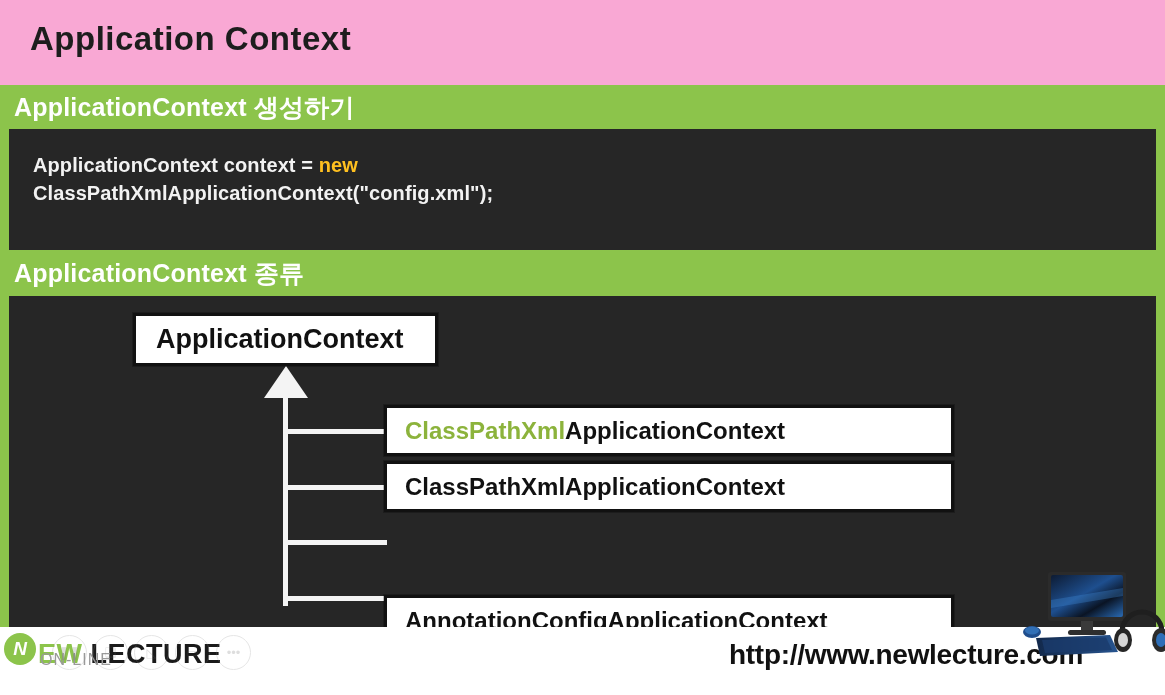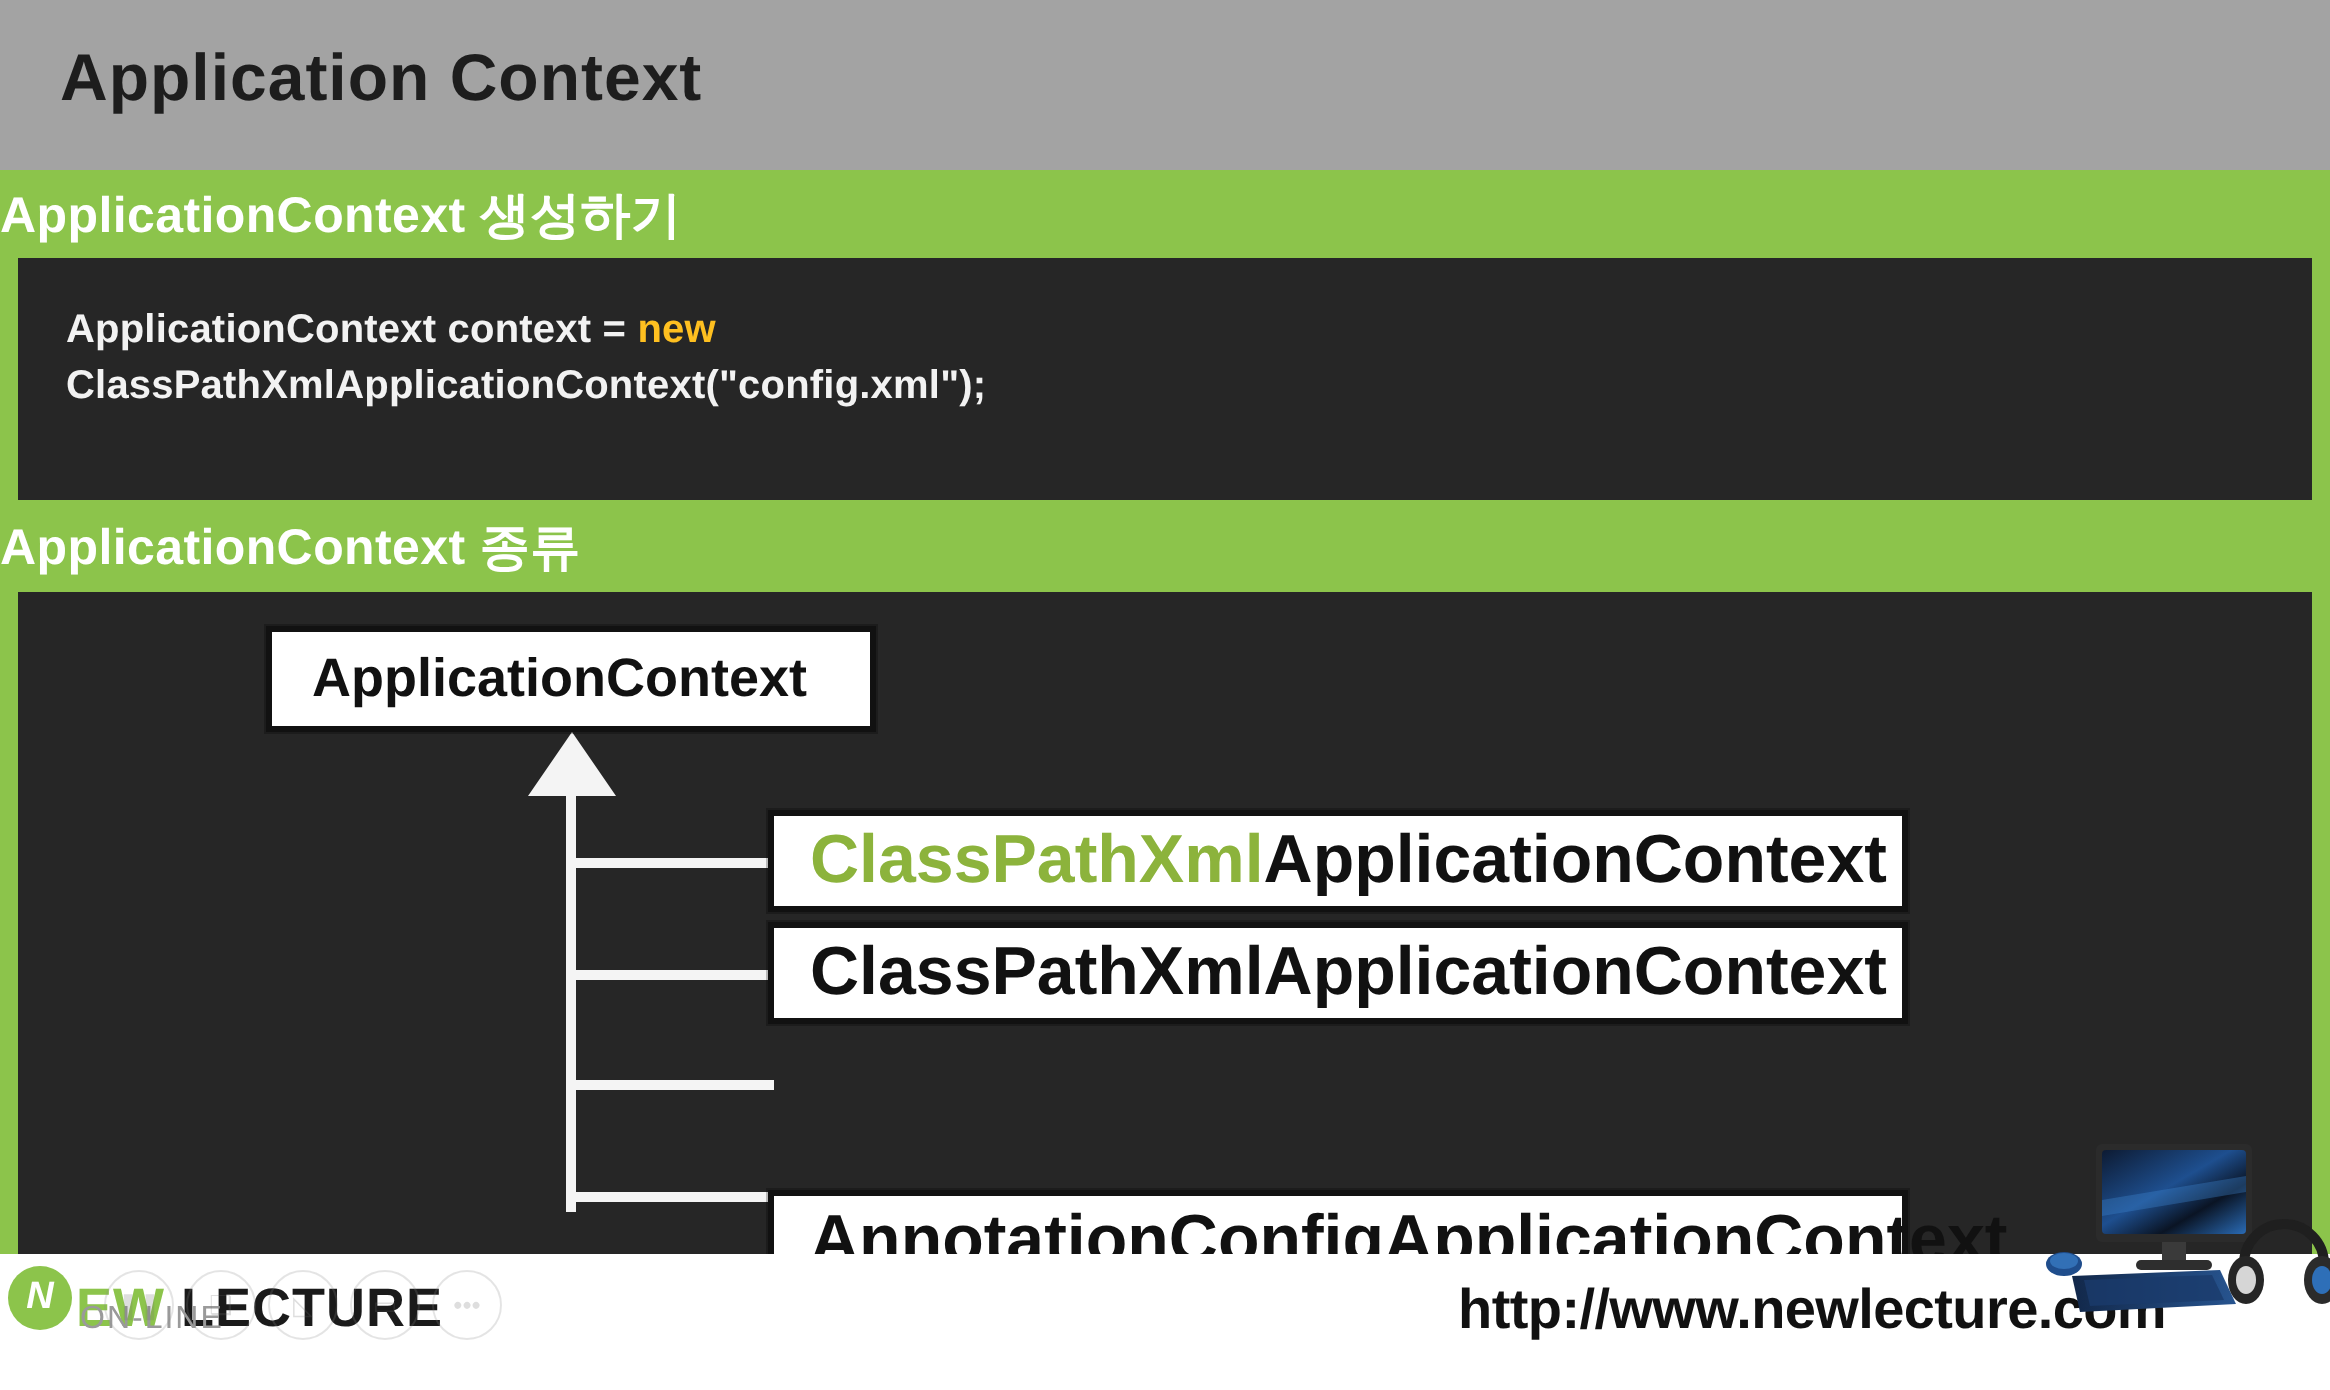--- a/index.html
+++ b/index.html
@@ -5,21 +5,21 @@
   * { margin:0; padding:0; box-sizing:border-box; }
   html, body {
     width:1165px; height:695px;
     background:#ffffff;
     font-family:"Liberation Sans", sans-serif;
     overflow:hidden;
   }
   #slide {
     position:relative;
     width:1165px; height:695px;
-    background:#a3a3a3;
+    background:#f9a8d4;
   }
 
   
   .slide-title {
     position:absolute;
     left:30px; top:20px;
     font-size:33px;
     font-weight:bold;
     color:#1d1d1d;
     letter-spacing:0.5px;
@@ -28,20 +28,21 @@
 
   
   .section-bar {
     position:absolute;
     left:0; width:1165px;
     background:#8cc44b;
     display:flex;
     align-items:center;
   }
   .section-bar .bar-label {
+    padding-left:14px;
     font-size:25px;
     font-weight:bold;
     color:#ffffff;
     letter-spacing:0.2px;
     white-space:nowrap;
   }
   #bar-create { top:85px; height:44px; }
   #bar-types  { top:250px; height:46px; }
 
   
@@ -74,21 +75,21 @@
   .uml-box {
     position:absolute;
     background:#ffffff;
     border:3px solid #111111;
     display:flex;
     align-items:center;
     box-shadow:0 0 0 1px rgba(0,0,0,0.25);
   }
   .uml-box .box-label {
     padding-left:18px;
-    font-size:34px;
+    font-size:24px;
     font-weight:bold;
     color:#111111;
     white-space:nowrap;
   }
   .hl-green { color:#8cb33c; }
 
   #box-parent { left:124px; top:17px; width:305px; height:53px; }
   #box-parent .box-label { font-size:27px; padding-left:20px; }
 
   .child-box { left:375px; width:570px; height:51px; }

